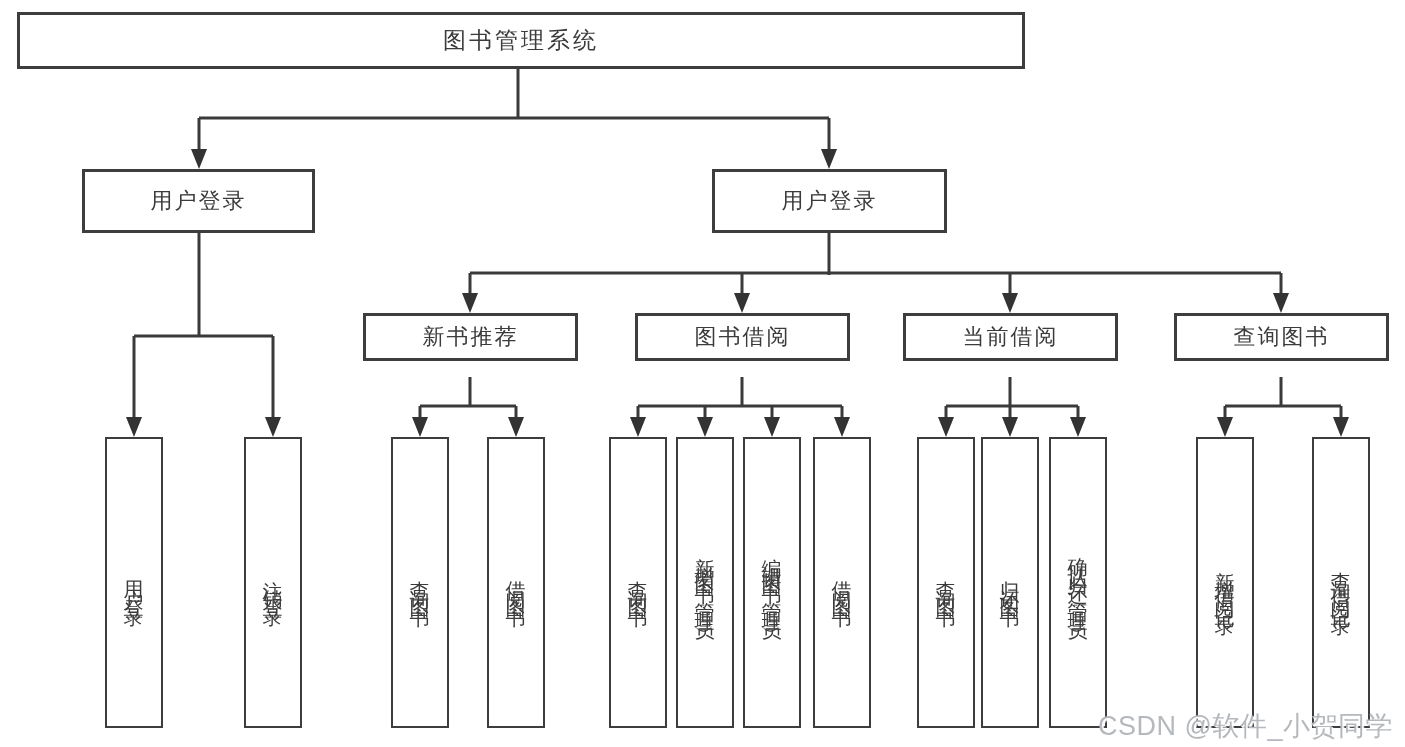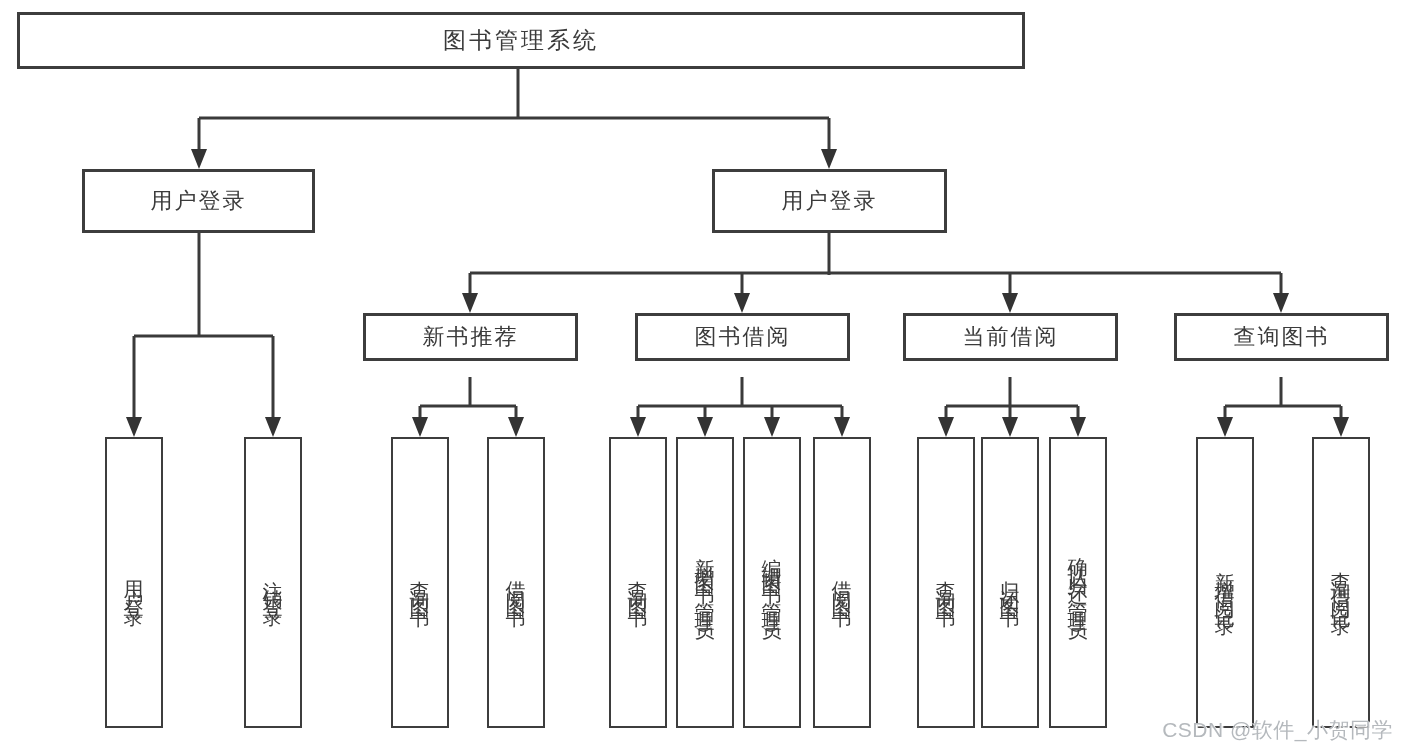--- a/index.html
+++ b/index.html
@@ -56,21 +56,21 @@
     font-size: 20px;
     letter-spacing: 9px;
     line-height: 1.1;
     white-space: nowrap;
     color: #3b3b3b;
   }
   .watermark {
     position: absolute;
     right: 12px;
     bottom: 3px;
-    font-size: 21px;
+    font-size: 27px;
     letter-spacing: 0.5px;
     color: #b5b9bd;
     text-shadow: 1px 1px 0 #ffffff, 2px 2px 1px rgba(255,255,255,0.85);
     z-index: 5;
     white-space: nowrap;
     pointer-events: none;
   }
 </style>
 </head>
 <body>

